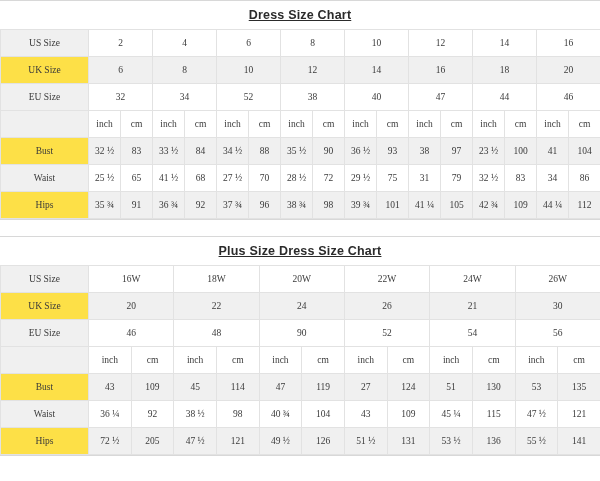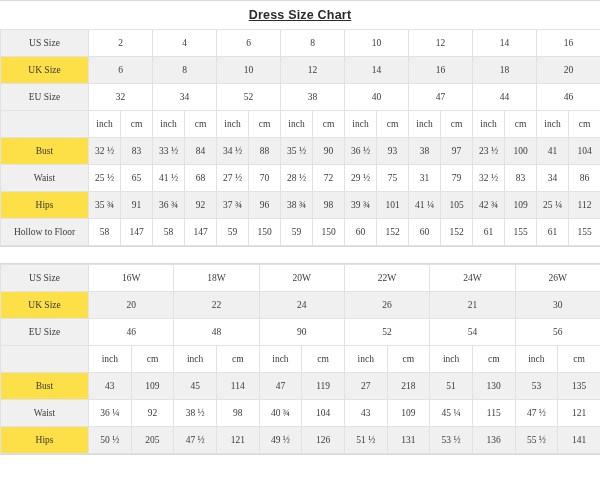--- a/index.html
+++ b/index.html
@@ -198,50 +198,32 @@
           <td>37 ¾</td>
           <td>96</td>
           <td>38 ¾</td>
           <td>98</td>
           <td>39 ¾</td>
           <td>101</td>
           <td>41 ¼</td>
           <td>105</td>
           <td>42 ¾</td>
           <td>109</td>
-          <td>25 ¼</td>
+          <td>44 ¼</td>
           <td>112</td>
         </tr>
 
-        <tr class="row-plain">
-          <td class="rowhead">Hollow to Floor</td>
-          <td>58</td>
-          <td>147</td>
-          <td>58</td>
-          <td>147</td>
-          <td>59</td>
-          <td>150</td>
-          <td>59</td>
-          <td>150</td>
-          <td>60</td>
-          <td>152</td>
-          <td>60</td>
-          <td>152</td>
-          <td>61</td>
-          <td>155</td>
-          <td>61</td>
-          <td>155</td>
-        </tr>
       </tbody>
     </table>
   </div>
 
   <div class="gap"></div>
 
   <div class="chart-block">
+    <div class="chart-title">Plus Size Dress Size Chart</div>
     <table class="size-table">
       <colgroup>
         <col style="width:88px">
         <col span="12" style="width:42.66px">
       </colgroup>
       <tbody>
 
         <tr class="row-plain">
           <td class="rowhead">US Size</td>
           <td colspan="2">16W</td>
@@ -290,21 +272,21 @@
 
         <tr class="row-shaded">
           <td class="rowhead">Bust</td>
           <td>43</td>
           <td>109</td>
           <td>45</td>
           <td>114</td>
           <td>47</td>
           <td>119</td>
           <td>27</td>
-          <td>218</td>
+          <td>124</td>
           <td>51</td>
           <td>130</td>
           <td>53</td>
           <td>135</td>
         </tr>
 
         <tr class="row-plain">
           <td class="rowhead">Waist</td>
           <td>36 ¼</td>
           <td>92</td>
@@ -315,21 +297,21 @@
           <td>43</td>
           <td>109</td>
           <td>45 ¼</td>
           <td>115</td>
           <td>47 ½</td>
           <td>121</td>
         </tr>
 
         <tr class="row-shaded">
           <td class="rowhead">Hips</td>
-          <td>50 ½</td>
+          <td>72 ½</td>
           <td>205</td>
           <td>47 ½</td>
           <td>121</td>
           <td>49 ½</td>
           <td>126</td>
           <td>51 ½</td>
           <td>131</td>
           <td>53 ½</td>
           <td>136</td>
           <td>55 ½</td>

